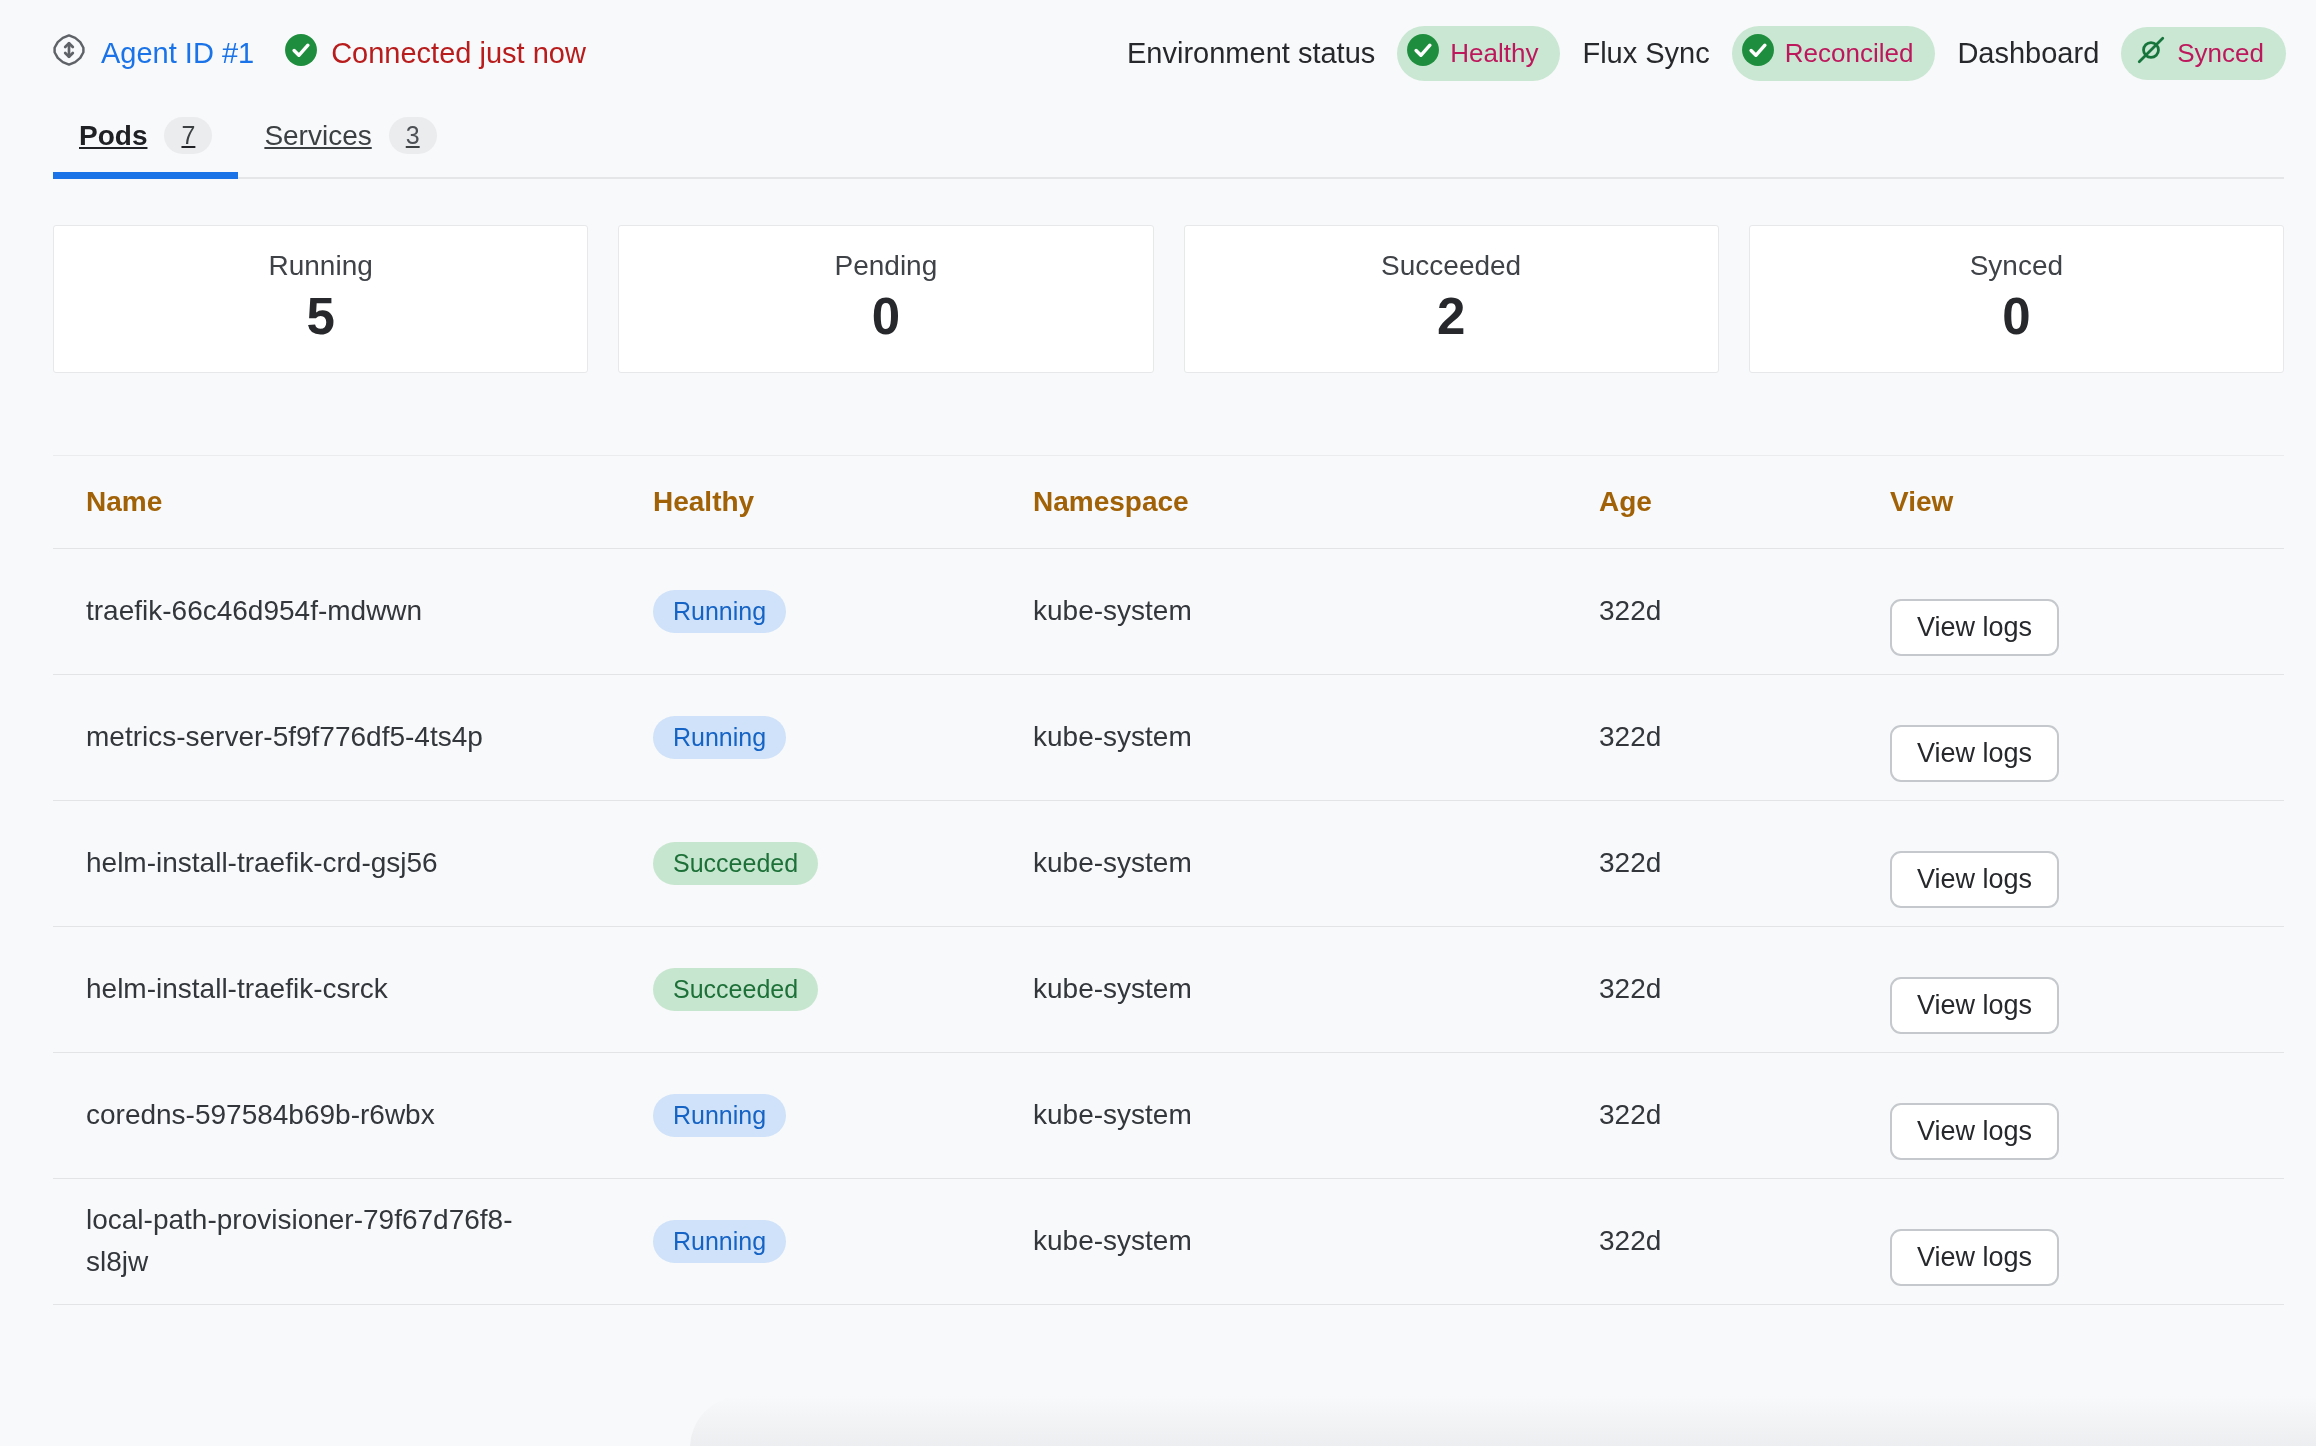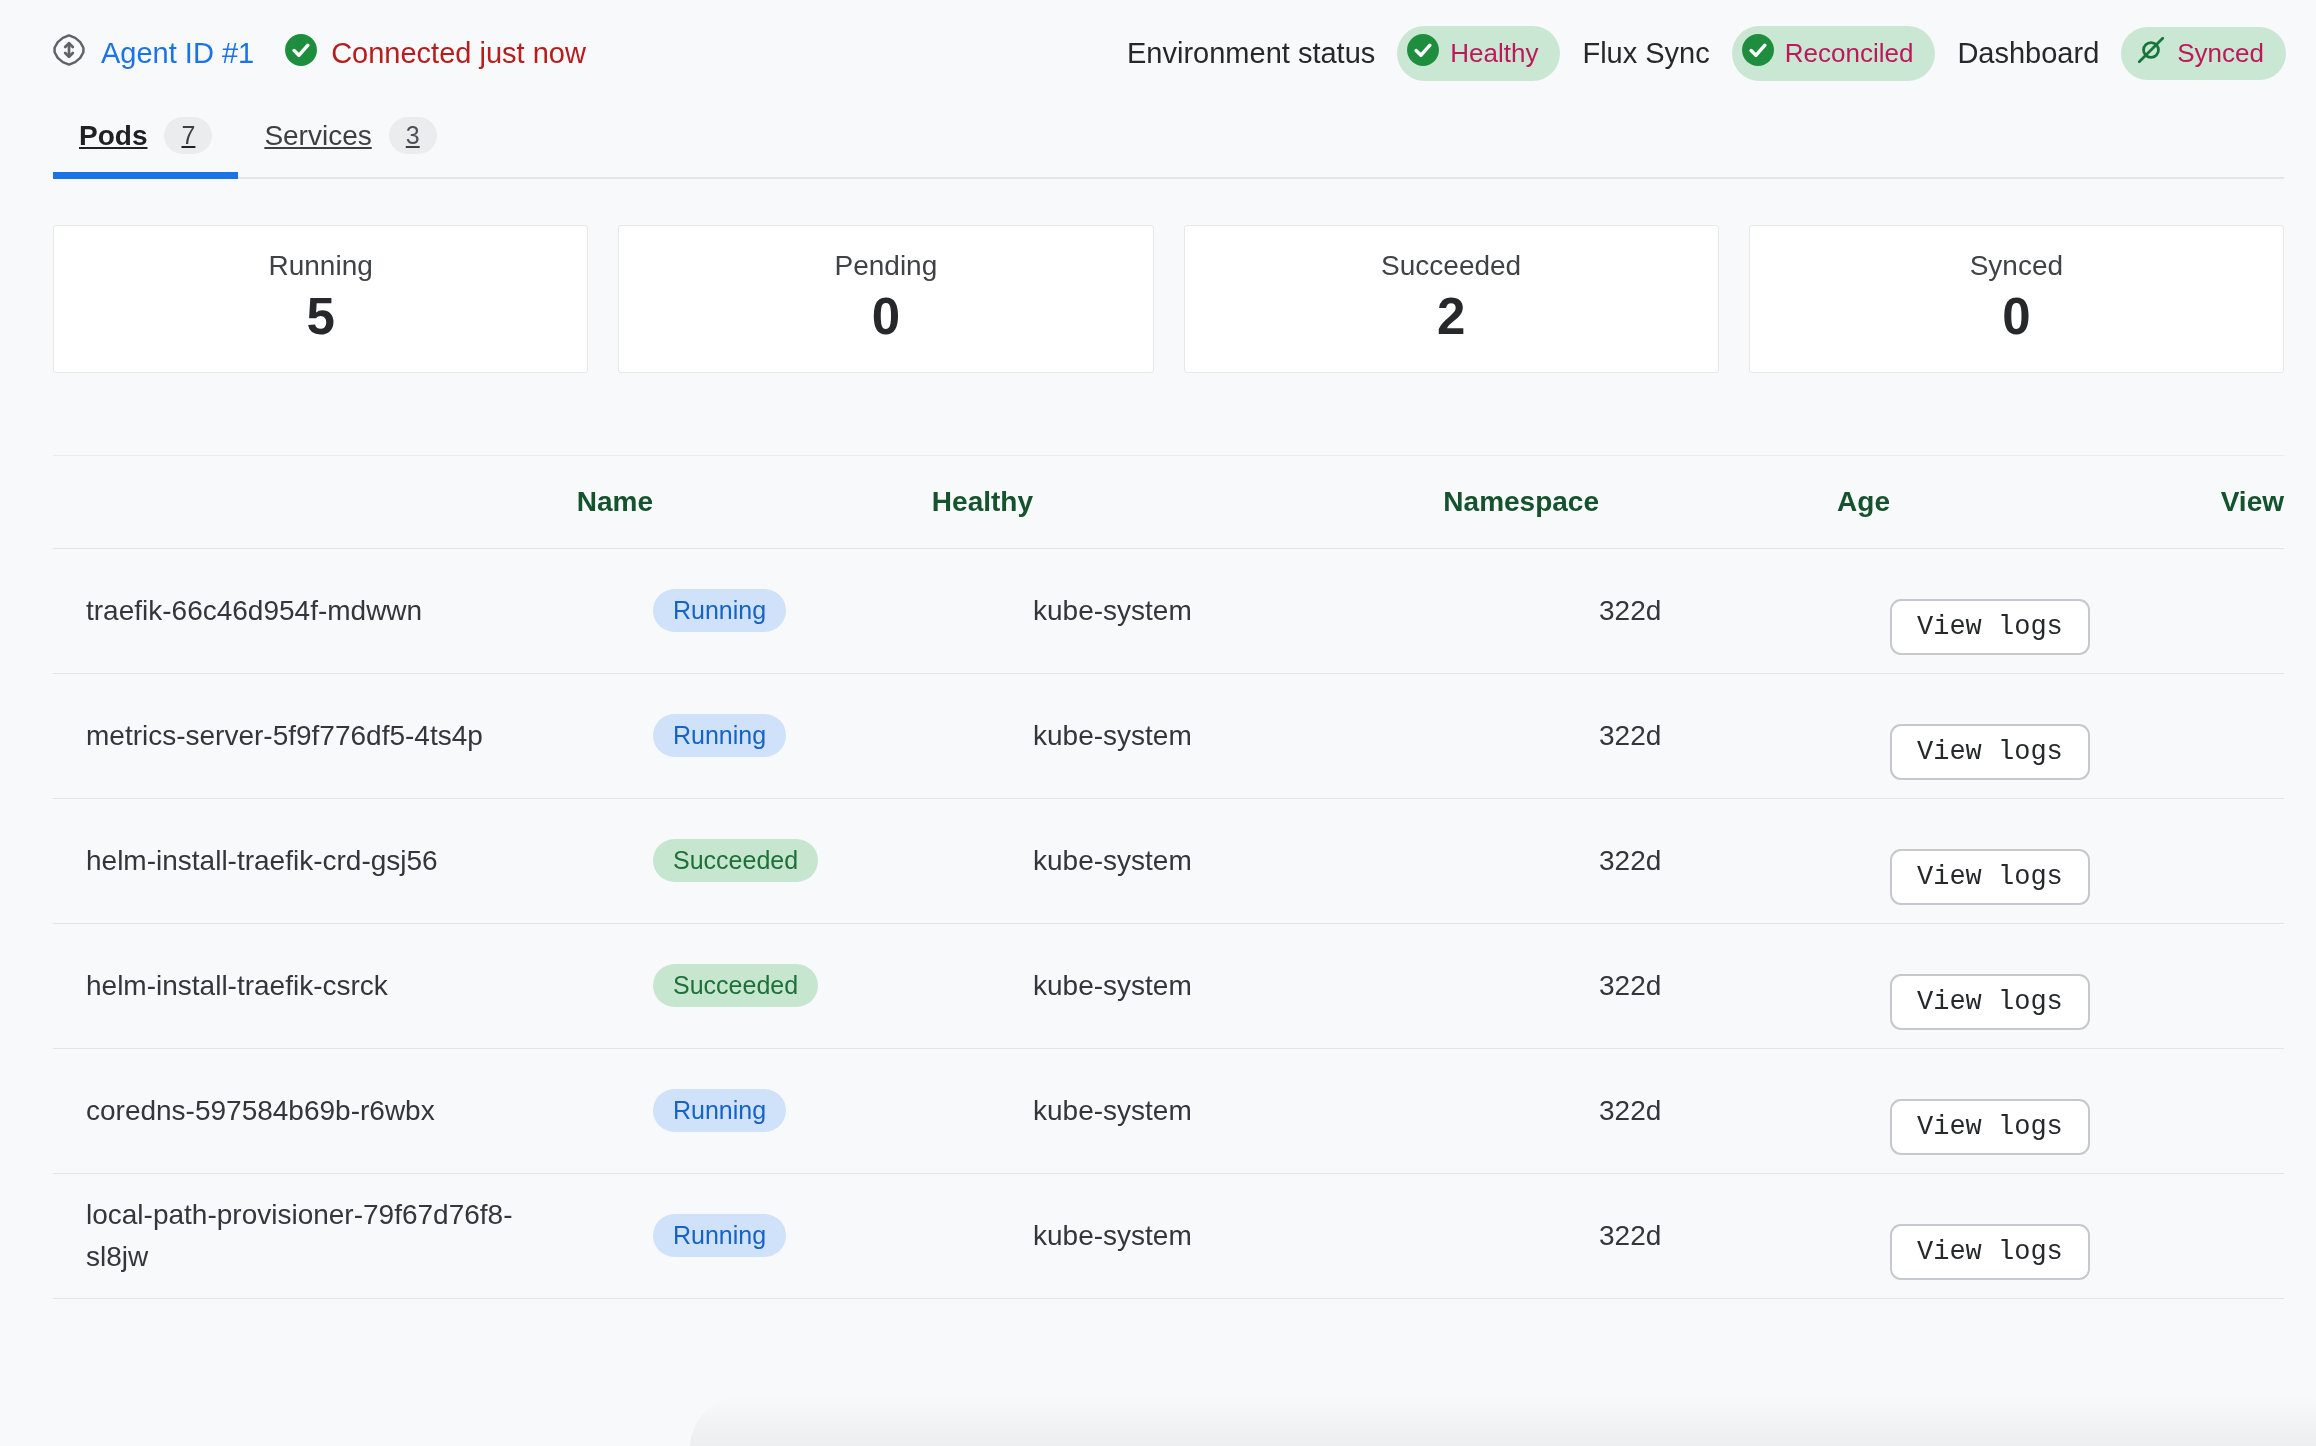--- a/index.html
+++ b/index.html
@@ -106,24 +106,24 @@
 
   
   .table-wrap { margin: 82px 32px 0 32px; }
   table {
     width: 100%;
     border-collapse: collapse;
     table-layout: fixed;
     border-top: 1px solid #ebecee;
   }
   th {
-    text-align: right;
+    text-align: left;
     font-size: 28px;
     font-weight: 700;
-    color: #14532d;
+    color: #a16207;
     padding: 30px 0;
     border-bottom: 1px solid #e3e4e6;
   }
   th:first-child, td:first-child { padding-left: 33px; }
   td {
     font-size: 28px;
     color: #33363b;
     height: 112px;
     padding: 18px 0;
     border-bottom: 1px solid #e3e4e6;
@@ -140,21 +140,21 @@
   .pill-succeeded { background: #c7e6d0; color: #1d7138; }
   .logs-btn {
     display: inline-flex;
     align-items: center;
     gap: 14px;
     background: #ffffff;
     border: 2px solid #c5c8cc;
     border-radius: 11px;
     padding: 11px 25px;
     font-size: 27px;
-    font-family: Liberation Mono, monospace;
+    font-family: Liberation Sans, sans-serif;
     color: #26282b;
     cursor: pointer;
     margin-top: 32px;
   }
 
   
   .bottom-sheet {
     position: absolute;
     left: 690px;
     right: -40px;

